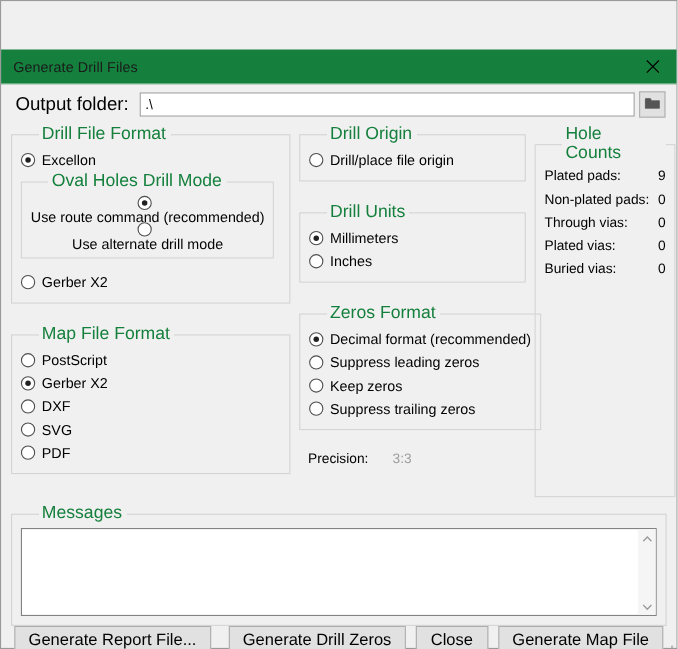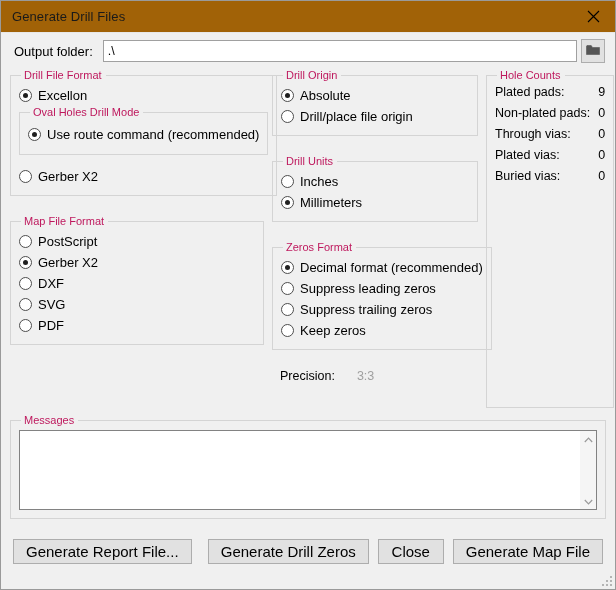--- a/index.html
+++ b/index.html
@@ -24,26 +24,27 @@
     box-sizing: border-box;
     background: #f0f0f0;
     border: 1px solid #9a9a9a;
     display: flex;
     flex-direction: column;
   }
 
   
   .titlebar {
     height: 31px;
-    background: #a16207;
+    background: #15803d;
     border-bottom: 1px solid #e8e8e8;
     display: flex;
     align-items: center;
     flex: 0 0 auto;
     position: relative;
+    margin-top: 44px;
   }
   .titlebar-text {
     margin-left: 11px;
     font-size: 13px;
     color: #1a1a1a;
     letter-spacing: 0.1px;
   }
   .close-btn {
     position: absolute;
     right: 0;
@@ -59,21 +60,21 @@
 
   
   .folder-row {
     height: 36px;
     display: flex;
     align-items: center;
     padding: 0 10px 0 13px;
     flex: 0 0 auto;
   }
   .folder-label {
-    font-size: 13px;
+    font-size: 17px;
     margin-right: 10px;
     white-space: nowrap;
   }
   .folder-input {
     flex: 1 1 auto;
     height: 22px;
     box-sizing: border-box;
     border: 1px solid #a0a0a0;
     background: #ffffff;
     font-family: "Liberation Sans", sans-serif;
@@ -111,23 +112,23 @@
   
   fieldset.group {
     margin: 0;
     border: 1px solid #d4d4d4;
     padding: 4px 8px 8px 8px;
     box-sizing: border-box;
     background: transparent;
   }
   fieldset.group > legend {
     padding: 0 4px 0 3px;
-    font-size: 11px;
-    color: #be185d;
-    margin-left: 2px;
+    font-size: 16px;
+    color: #15803d;
+    margin-left: 16px;
   }
 
   
   .opt {
     display: flex;
     align-items: center;
     height: 21px;
     cursor: pointer;
     user-select: none;
   }
@@ -175,21 +176,21 @@
     transform: rotate(42deg);
   }
 
   .indent { margin-left: 19px; }
 
   
   .nested {
     margin: 4px 0 0 14px;
     width: 218px;
   }
-  .nested .opt { height: 24px; }
+  .nested .opt { height: 24px; flex-direction: column; }
 
   
   .counts-group { height: 339px; }
   .count-row {
     display: flex;
     align-items: flex-start;
     justify-content: space-between;
     height: 21px;
     font-size: 12.5px;
     white-space: nowrap;
@@ -331,20 +332,24 @@
           <span class="lbl">Excellon</span>
         </div>
 
 
         <fieldset class="group nested">
           <legend>Oval Holes Drill Mode</legend>
           <div class="opt">
             <span class="radio on"></span>
             <span class="lbl">Use route command (recommended)</span>
           </div>
+          <div class="opt">
+            <span class="radio"></span>
+            <span class="lbl">Use alternate drill mode</span>
+          </div>
         </fieldset>
 
         <div class="opt" style="margin-top:11px;">
           <span class="radio"></span>
           <span class="lbl">Gerber X2</span>
         </div>
       </fieldset>
 
       <fieldset class="group" style="margin-top:19px;">
         <legend>Map File Format</legend>
@@ -369,58 +374,54 @@
           <span class="lbl">PDF</span>
         </div>
       </fieldset>
     </div>
 
     <div class="col-mid">
 
       <fieldset class="group">
         <legend>Drill Origin</legend>
         <div class="opt">
-          <span class="radio on"></span>
-          <span class="lbl">Absolute</span>
-        </div>
-        <div class="opt">
           <span class="radio"></span>
           <span class="lbl">Drill/place file origin</span>
         </div>
       </fieldset>
 
       <fieldset class="group" style="margin-top:19px;">
         <legend>Drill Units</legend>
         <div class="opt">
-          <span class="radio"></span>
-          <span class="lbl">Inches</span>
-        </div>
-        <div class="opt">
           <span class="radio on"></span>
           <span class="lbl">Millimeters</span>
         </div>
+        <div class="opt">
+          <span class="radio"></span>
+          <span class="lbl">Inches</span>
+        </div>
       </fieldset>
 
       <fieldset class="group" style="margin-top:19px;">
         <legend>Zeros Format</legend>
         <div class="opt">
           <span class="radio on"></span>
           <span class="lbl">Decimal format (recommended)</span>
         </div>
         <div class="opt">
           <span class="radio"></span>
           <span class="lbl">Suppress leading zeros</span>
         </div>
         <div class="opt">
           <span class="radio"></span>
+          <span class="lbl">Keep zeros</span>
+        </div>
+        <div class="opt">
+          <span class="radio"></span>
           <span class="lbl">Suppress trailing zeros</span>
-        </div>
-        <div class="opt">
-          <span class="radio"></span>
-          <span class="lbl">Keep zeros</span>
         </div>
       </fieldset>
 
       <div class="precision-row">
         <span>Precision:</span>
         <span class="precision-val">3:3</span>
       </div>
     </div>
 
     <div class="col-right">

